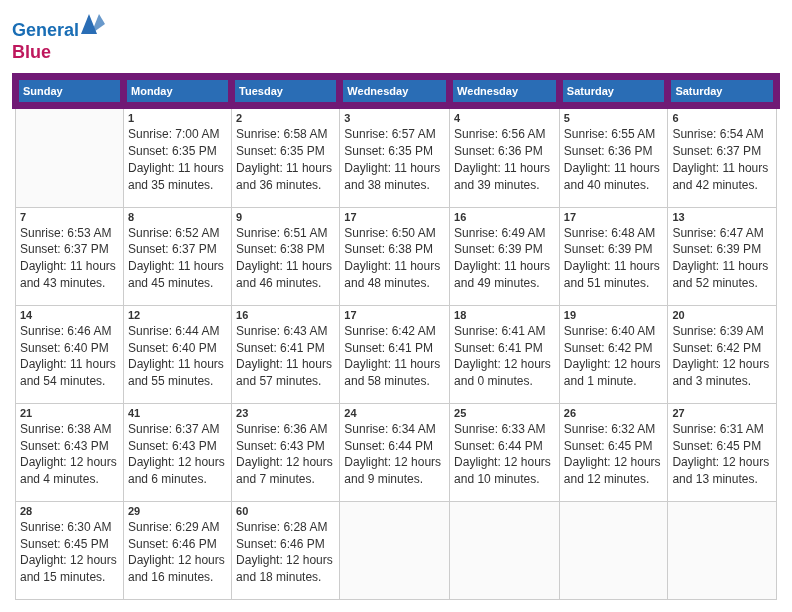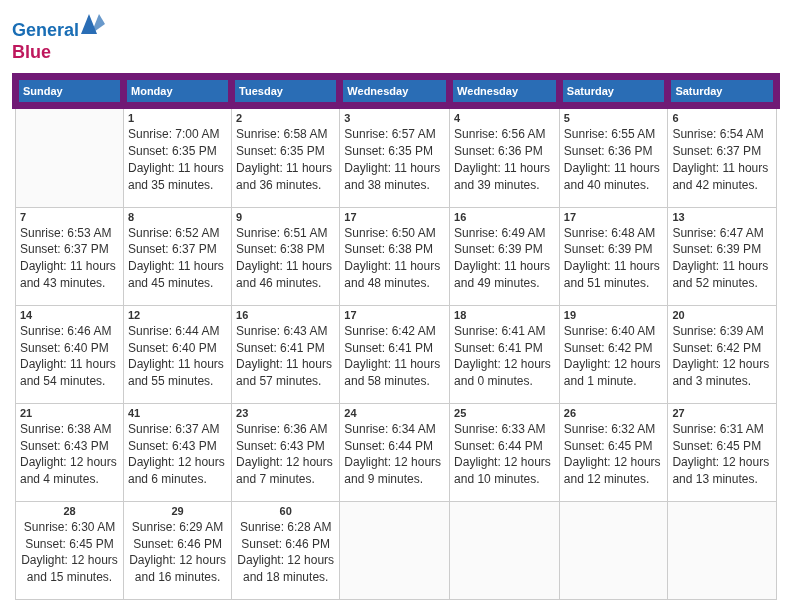--- a/index.html
+++ b/index.html
@@ -86,21 +86,20 @@
     .day-info {
       font-size: 12px;
       color: #333;
       line-height: 1.4;
     }
     .empty-cell {
       background: #fafafa;
     }
     tr:last-child td {
       height: 70px;
-      text-align: center;
     }
   </style>
 </head>
 <body>
 
 <div class="page">
   <div class="header">
     <div class="logo">
       <div>
         <div class="logo-text">

